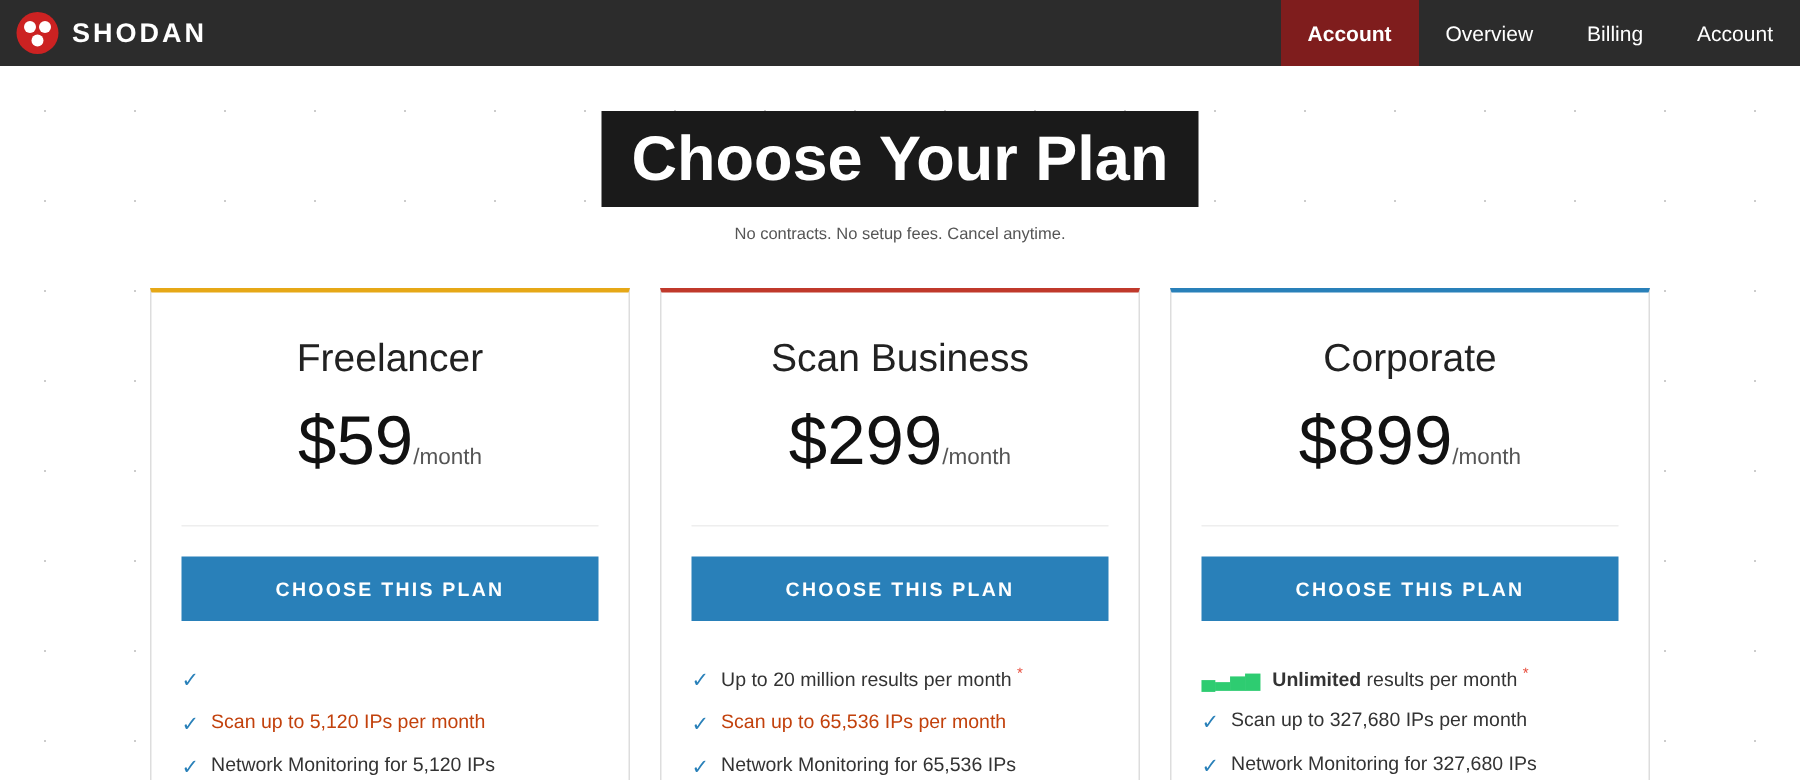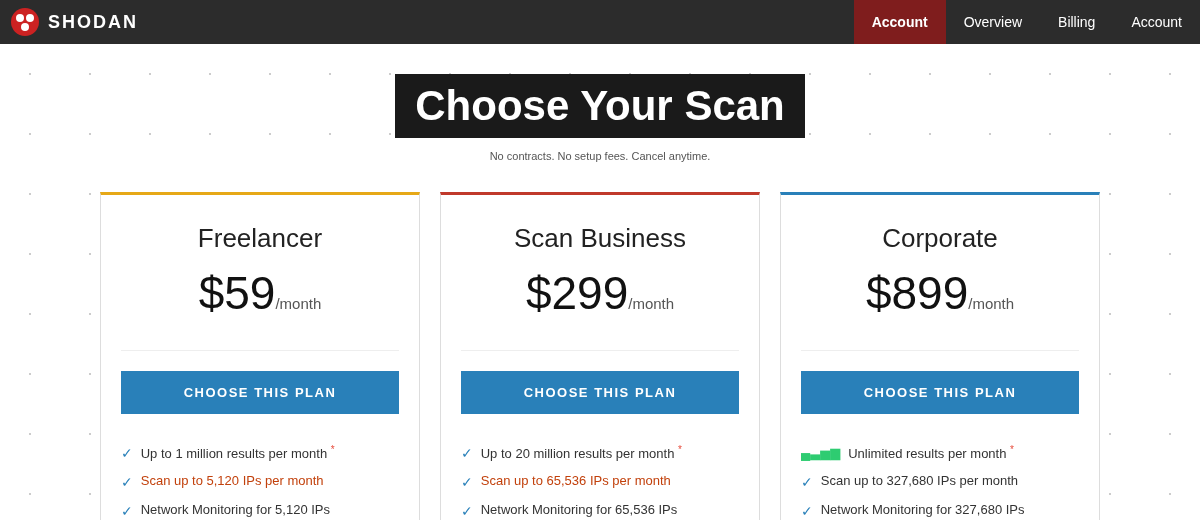--- a/index.html
+++ b/index.html
@@ -183,21 +183,21 @@
       color: #2ecc71;
       font-size: 13px;
       margin-top: 1px;
       flex-shrink: 0;
     }
     .feature-text a {
       color: #c2410c;
       text-decoration: none;
     }
     .feature-text .bold {
-      font-weight: normal;
+      font-weight: bold;
       text-align: right;
     }
     .asterisk {
       color: #e74c3c;
       font-size: 10px;
       vertical-align: super;
     }
   </style>
 </head>
 <body>
@@ -216,41 +216,40 @@
     <a class="nav-link active">Account</a>
     <a class="nav-link">Overview</a>
     <a class="nav-link">Billing</a>
     <a class="nav-link">Account</a>
   </div>
 </nav>
 
 <div class="page-content">
 
   <div class="page-title-area">
-    <div class="page-title">Choose Your Scan</div>
+    <div class="page-title">Choose Your Plan</div>
     <p class="page-subtitle">No contracts. No setup fees. Cancel anytime.</p>
   </div>
 
   <div class="plans-container">
 
     <div class="plan-card">
       <div class="plan-header">
         <div class="plan-name">Freelancer</div>
         <div class="plan-price">
           <span class="amount">$59</span><span class="period">/month</span>
         </div>
       </div>
       <hr class="plan-divider">
       <div class="plan-cta">
         <button class="choose-btn">CHOOSE THIS PLAN</button>
       </div>
       <ul class="plan-features">
         <li>
           <span class="check-icon">✓</span>
-          <span class="feature-text">Up to 1 million results per month <span class="asterisk">*</span></span>
         </li>
         <li>
           <span class="check-icon">✓</span>
           <span class="feature-text"><a href="#">Scan up to 5,120 IPs per month</a></span>
         </li>
         <li>
           <span class="check-icon">✓</span>
           <span class="feature-text">Network Monitoring for 5,120 IPs</span>
         </li>
       </ul>

